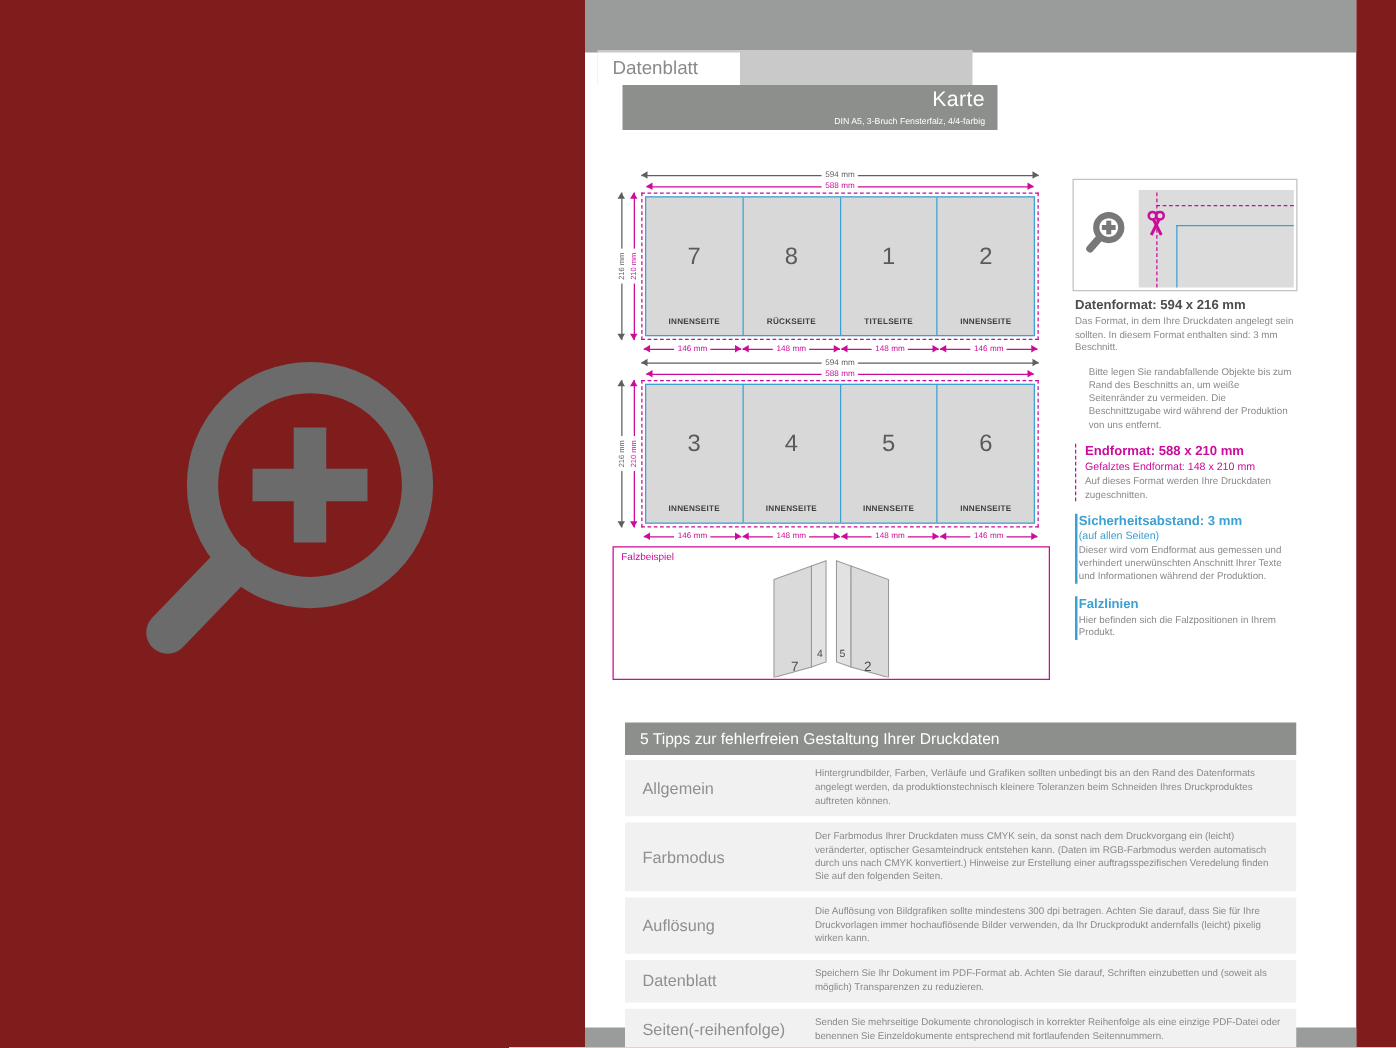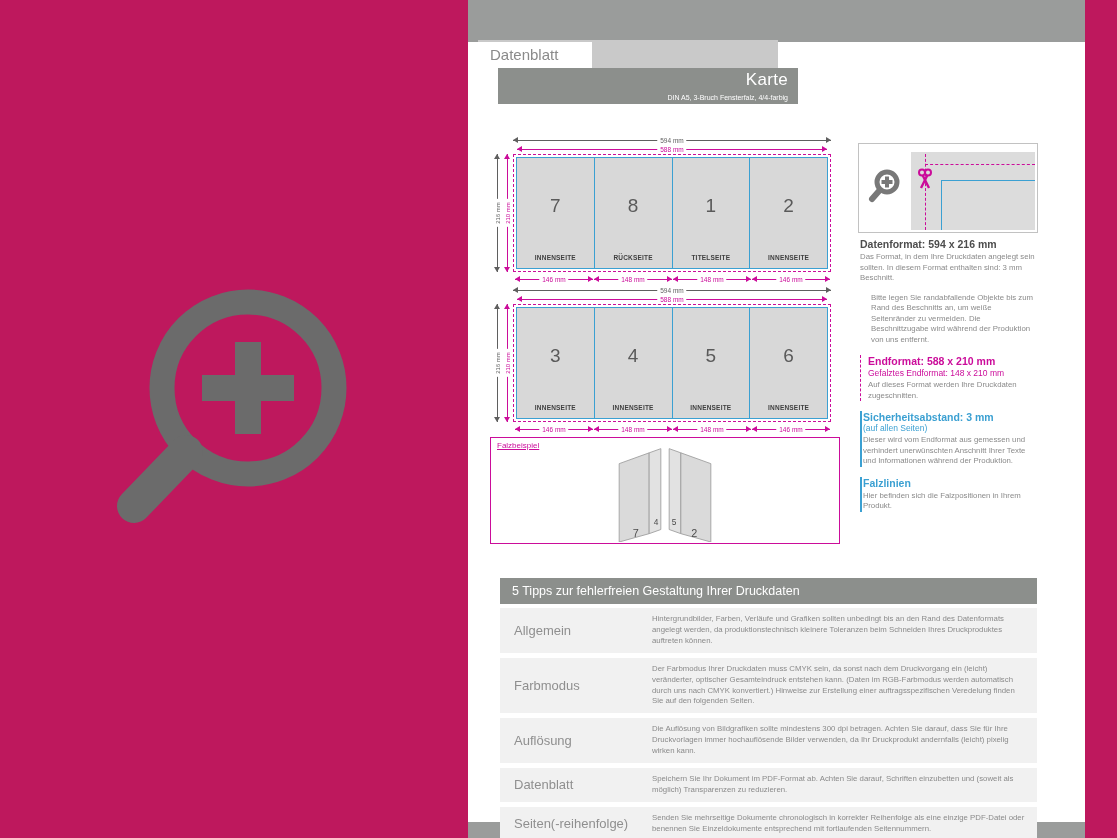--- a/index.html
+++ b/index.html
@@ -1,18 +1,18 @@
 <!DOCTYPE html>
 <html><head>
 <meta charset="utf-8">
 <style>
   * { margin:0; padding:0; box-sizing:border-box; }
   html,body { background:#ffffff; }
   body { font-family:"Liberation Sans", sans-serif; }
-  .canvas { position:relative; width:1117px; height:838px; background:#be185d; overflow:hidden; }
+  .canvas { position:relative; width:1117px; height:838px; background:#7f1d1d; overflow:hidden; }
 
   
   .big-zoom { position:absolute; left:100px; top:278px; }
 
   
   .page { position:absolute; left:468px; top:0; width:617px; height:838px; background:#fff; }
   .band-top { position:absolute; left:0; top:0; width:617px; height:42px; background:#9a9c9b; }
   .band-bottom { position:absolute; left:0; top:822px; width:617px; height:16px; background:#9a9c9b; }
 
   .head-lightband { position:absolute; left:10px; top:40px; width:300px; height:28px; background:#c9c9c9; }
@@ -44,21 +44,21 @@
   .card { position:absolute; border:1px dashed #cb0c9a; padding:2px; background:#fff; }
   .card-inner { display:flex; width:100%; height:100%; border:1px solid #3ba0d2; background:#d8d8d8; }
   .panel { flex:1; position:relative; border-right:1px solid #3ba0d2; }
   .panel:last-child { border-right:none; }
   .panel .num { position:absolute; top:34%; width:100%; text-align:center; font-size:19px; color:#5a5a5a; }
   .panel .cap { position:absolute; bottom:7px; width:100%; text-align:center; font-size:6.5px; font-weight:bold;
                 color:#3f3f3f; letter-spacing:.2px; }
 
   
   .falzbox { position:absolute; left:22px; top:437px; width:350px; height:107px; border:1px solid #cb0c9a; background:#fff; }
-  .falzbox .flabel { position:absolute; left:6px; top:3px; font-size:8px; color:#cb0c9a;text-decoration:underline; }
+  .falzbox .flabel { position:absolute; left:6px; top:3px; font-size:8px; color:#cb0c9a; }
   .falzbox svg { position:absolute; left:50%; top:4px; transform:translateX(-50%); }
 
   
   .side-illbox { position:absolute; left:390px; top:143px; width:180px; height:90px; border:1px solid #c2c2c2; background:#fff; }
   .corner-ill { position:absolute; left:52px; top:8px; right:2px; bottom:2px; background:#dcdcdc; }
   .dash-h { position:absolute; left:14px; right:0; top:12px; border-top:1px dashed #cb0c9a; }
   .dash-v { position:absolute; left:14px; top:2px; bottom:0; border-left:1px dashed #cb0c9a; }
   .blue-h { position:absolute; left:30px; right:0; top:28px; height:1px; background:#3ba0d2; }
   .blue-v { position:absolute; left:30px; top:28px; bottom:0; width:1px; background:#3ba0d2; }
   .sci { position:absolute; left:6px; top:16px; }

